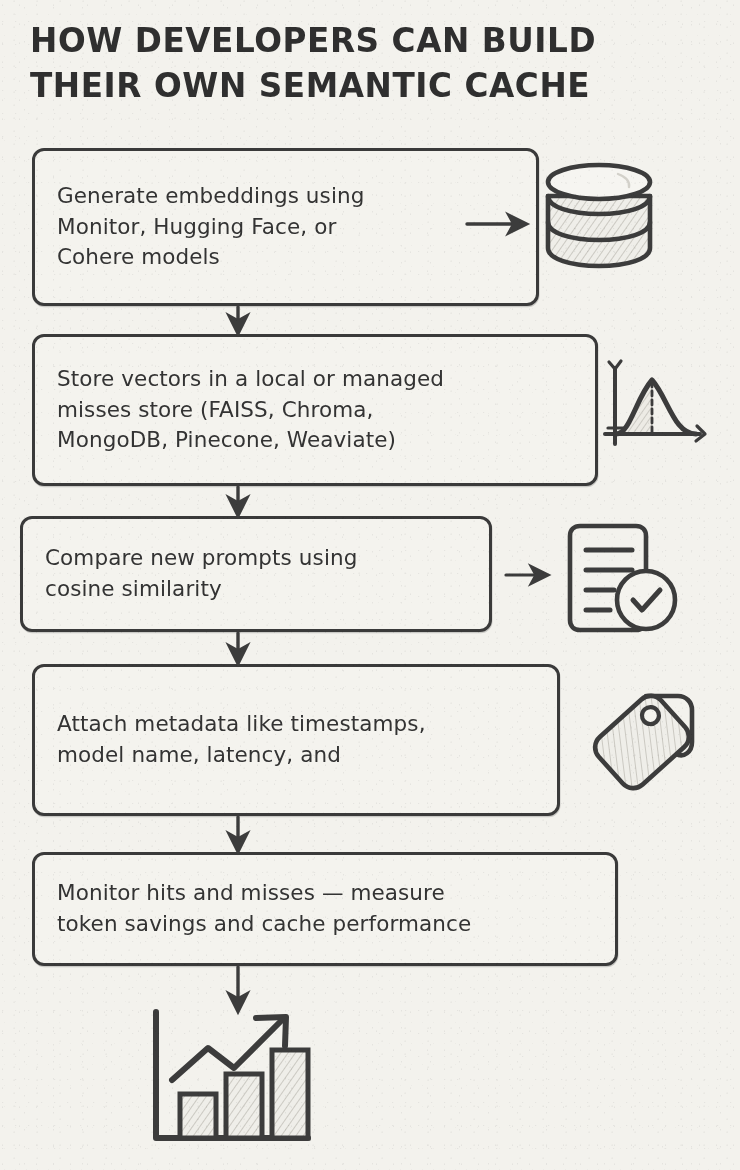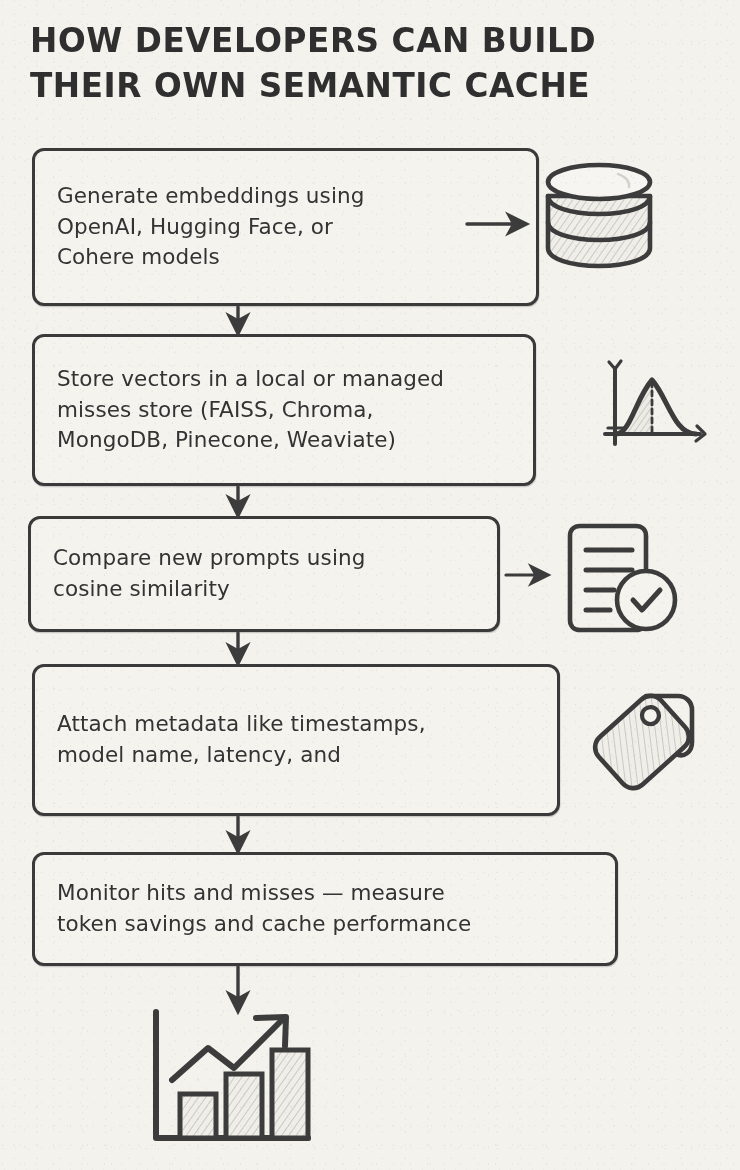--- a/index.html
+++ b/index.html
@@ -71,22 +71,22 @@
     top: 50%;
     transform: translateY(-50%);
     font-size: 21.5px;
     line-height: 1.42;
     color: #333;
     letter-spacing: .1px;
   }
   .fbox .ftext .l { display: block; white-space: nowrap; }
 
   #box1 { left: 32px;  top: 148px; width: 507px; height: 158px; }
-  #box2 { left: 32px;  top: 334px; width: 504px; height: 152px; padding-left: 37px; }
-  #box3 { left: 28px;  top: 516px; width: 472px; height: 116px; }
+  #box2 { left: 32px;  top: 334px; width: 566px; height: 152px; padding-left: 37px; }
+  #box3 { left: 20px;  top: 516px; width: 472px; height: 116px; }
   #box4 { left: 32px;  top: 664px; width: 528px; height: 152px; }
   #box5 { left: 32px;  top: 852px; width: 586px; height: 114px; padding-left: 8px; }
 
   .icon-wrap { position: absolute; }
   #icon-db        { left: 534px; top: 160px;  width: 130px; height: 120px; }
   #icon-bell      { left: 600px; top: 358px;  width: 112px; height: 100px; }
   #icon-check-doc { left: 556px; top: 520px;  width: 128px; height: 118px; }
   #icon-tags      { left: 584px; top: 682px;  width: 122px; height: 116px; }
   #icon-growth    { left: 140px; top: 1002px; width: 182px; height: 156px; }
 
@@ -143,21 +143,21 @@
   </g>
 
   <g>
     <path class="stroke" d="M506 575 L540 575" stroke-width="3.2" marker-end="url(#ah)"></path>
   </g>
 </svg>
 
 <div class="fbox" id="box1">
   <div class="ftext">
     <span class="l">Generate embeddings using</span>
-    <span class="l">OpenAI, Hugging Face, or</span>
+    <span class="l">Monitor, Hugging Face, or</span>
     <span class="l">Cohere models</span>
   </div>
 </div>
 
 <div class="fbox" id="box2">
   <div class="ftext">
     <span class="l">Store vectors in a local or managed</span>
     <span class="l">misses store (FAISS, Chroma,</span>
     <span class="l">MongoDB, Pinecone, Weaviate)</span>
   </div>

